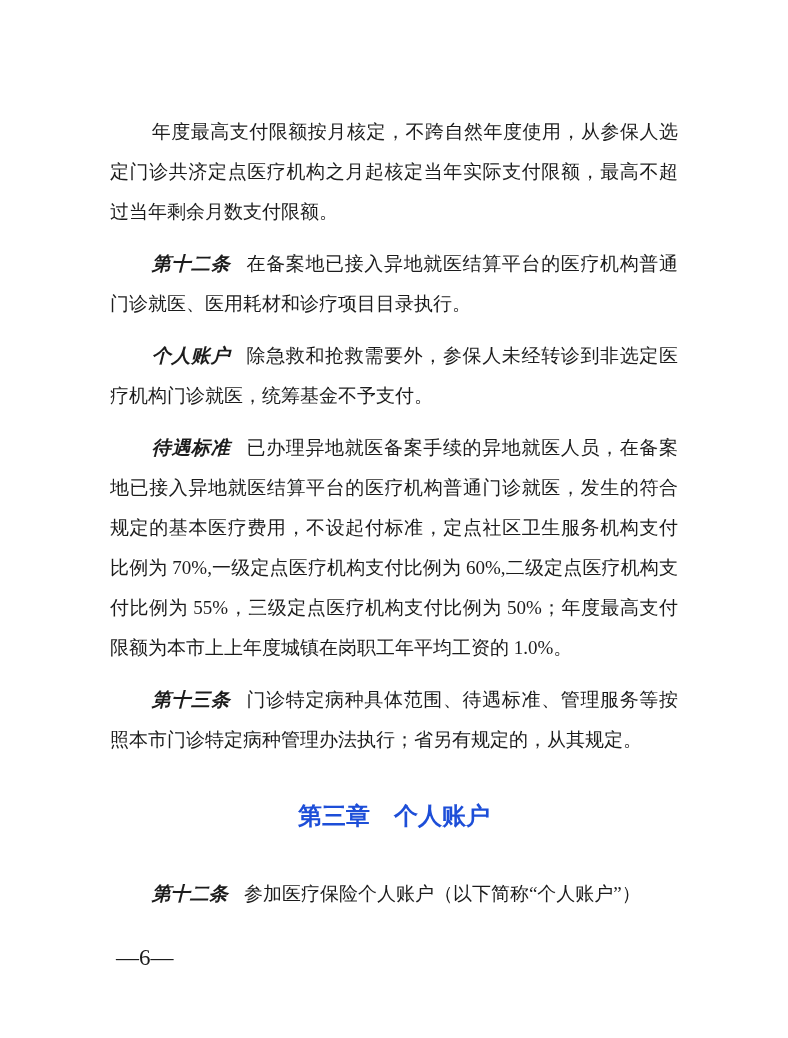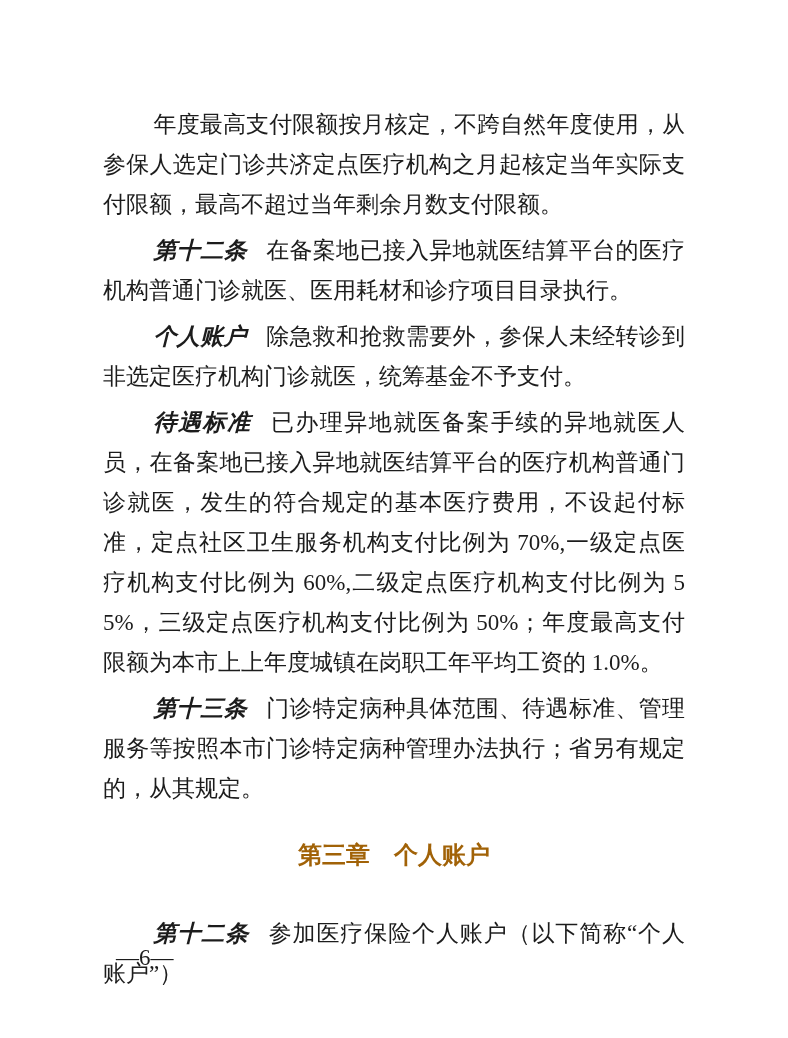--- a/index.html
+++ b/index.html
@@ -13,42 +13,42 @@
     height: 1038px;
     margin: 0 auto;
     background: #ffffff;
     box-sizing: border-box;
     padding: 100px 98px 0 98px;
     overflow: hidden;
     color: #1c1c1c;
     font-family: "Liberation Serif", "DejaVu Serif", serif;
   }
   .para {
-    margin: 5px;
-    font-size: 23px;
+    margin: 12px;
+    font-size: 19px;
     line-height: 40px;
     text-align: justify;
     text-indent: 2.2em;
     word-break: break-all;
   }
   .article-label {
     font-weight: bold;
     font-family: "Liberation Sans", "DejaVu Sans", sans-serif;
     margin-right: 0.85em;
     font-style: italic;
   }
   .chapter-heading {
-    margin: 26px 0 0 0;
+    margin: 36px 0 0 0;
     font-size: 24px;
     line-height: 40px;
     font-weight: bold;
     font-family: "Liberation Sans", "DejaVu Sans", sans-serif;
     text-align: center;
     text-indent: 0;
-    color: #a16207;
+    color: #1d4ed8;
   }
   .article-16 {
     margin-top: 38px;
   }
   .page-number {
     position: absolute;
     left: 116px;
     top: 942px;
     font-size: 23px;
     line-height: 32px;

